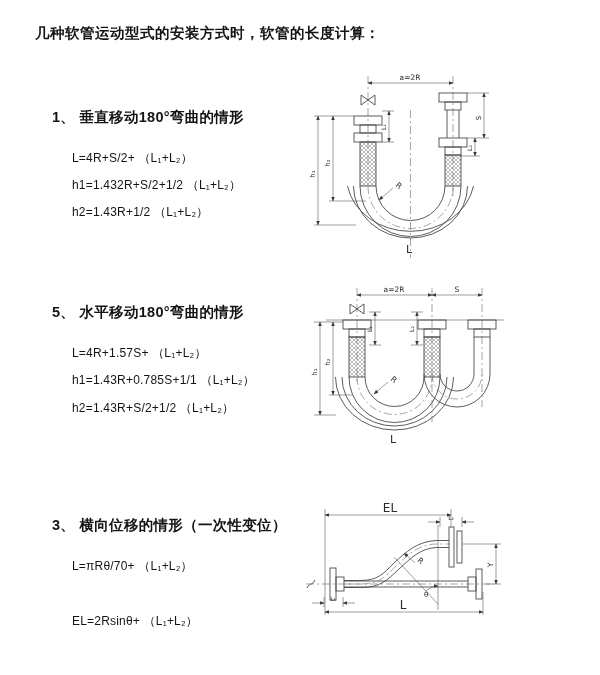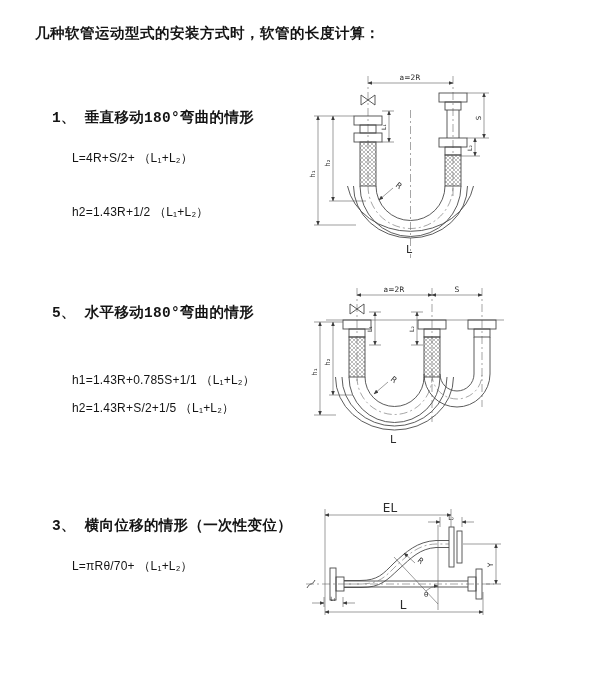--- a/index.html
+++ b/index.html
@@ -7,21 +7,21 @@
     position:relative; width:600px; height:675px; background:#fff;
     font-family:"Liberation Sans","DejaVu Sans",sans-serif; color:#141414;
     overflow:hidden;
   }
   .title {
     position:absolute; left:35px; top:24px;
     font-size:14.5px; font-weight:700; letter-spacing:0.5px; white-space:nowrap;
   }
   .heading {
     position:absolute; left:52px;
-    font-size:14.5px; font-weight:700; letter-spacing:0.3px; white-space:nowrap;font-family:Liberation Mono, monospace;
+    font-size:14.5px; font-weight:700; letter-spacing:0.3px; white-space:nowrap;
   }
   .formula {
     position:absolute; left:72px;
     font-size:12px; font-weight:500; letter-spacing:0.2px; white-space:nowrap;margin-top:14px;
   }
   .diag { position:absolute; }
   svg { overflow:visible; }
   svg text {
     font-family:"DejaVu Sans","Liberation Sans",sans-serif;
     fill:#2b2b2b;
@@ -33,28 +33,31 @@
 </style>
 </head>
 <body>
 
 <div class="page">
 
   <div class="title">几种软管运动型式的安装方式时，软管的长度计算：</div>
 
   <div class="heading" style="top:108px">1、 垂直移动180°弯曲的情形</div>
   <div class="formula" style="top:136px">L=4R+S/2+ （L₁+L₂）</div>
+  <div class="formula" style="top:163px">h1=1.432R+S/2+1/2 （L₁+L₂）</div>
   <div class="formula" style="top:190px">h2=1.43R+1/2 （L₁+L₂）</div>
 
   <div class="heading" style="top:303px">5、 水平移动180°弯曲的情形</div>
+  <div class="formula" style="top:331px">L=4R+1.57S+ （L₁+L₂）</div>
   <div class="formula" style="top:358px">h1=1.43R+0.785S+1/1 （L₁+L₂）</div>
-  <div class="formula" style="top:386px">h2=1.43R+S/2+1/5 （L₁+L₂）</div>
+  <div class="formula" style="top:386px">h2=1.43R+S/2+1/2 （L₁+L₂）</div>
 
   <div class="heading" style="top:516px">3、 横向位移的情形（一次性变位）</div>
   <div class="formula" style="top:544px">L=πRθ/70+ （L₁+L₂）</div>
+  <div class="formula" style="top:599px">EL=2Rsinθ+ （L₁+L₂）</div>
 
   <svg class="diag" style="left:308px; top:68px" width="292" height="200" viewBox="0 0 292 200">
     <defs>
       <marker id="arr" viewBox="0 0 10 10" refX="9" refY="5" markerWidth="8" markerHeight="8" orient="auto-start-reverse">
         <path d="M0,1 L10,5 L0,9 z" fill="#3d3d3d"></path>
       </marker>
       <pattern id="braidp" width="4" height="4" patternUnits="userSpaceOnUse">
         <path d="M0,4 L4,0 M0,0 L4,4" stroke="#7a7a7a" stroke-width="0.5"></path>
       </pattern>
     </defs>

